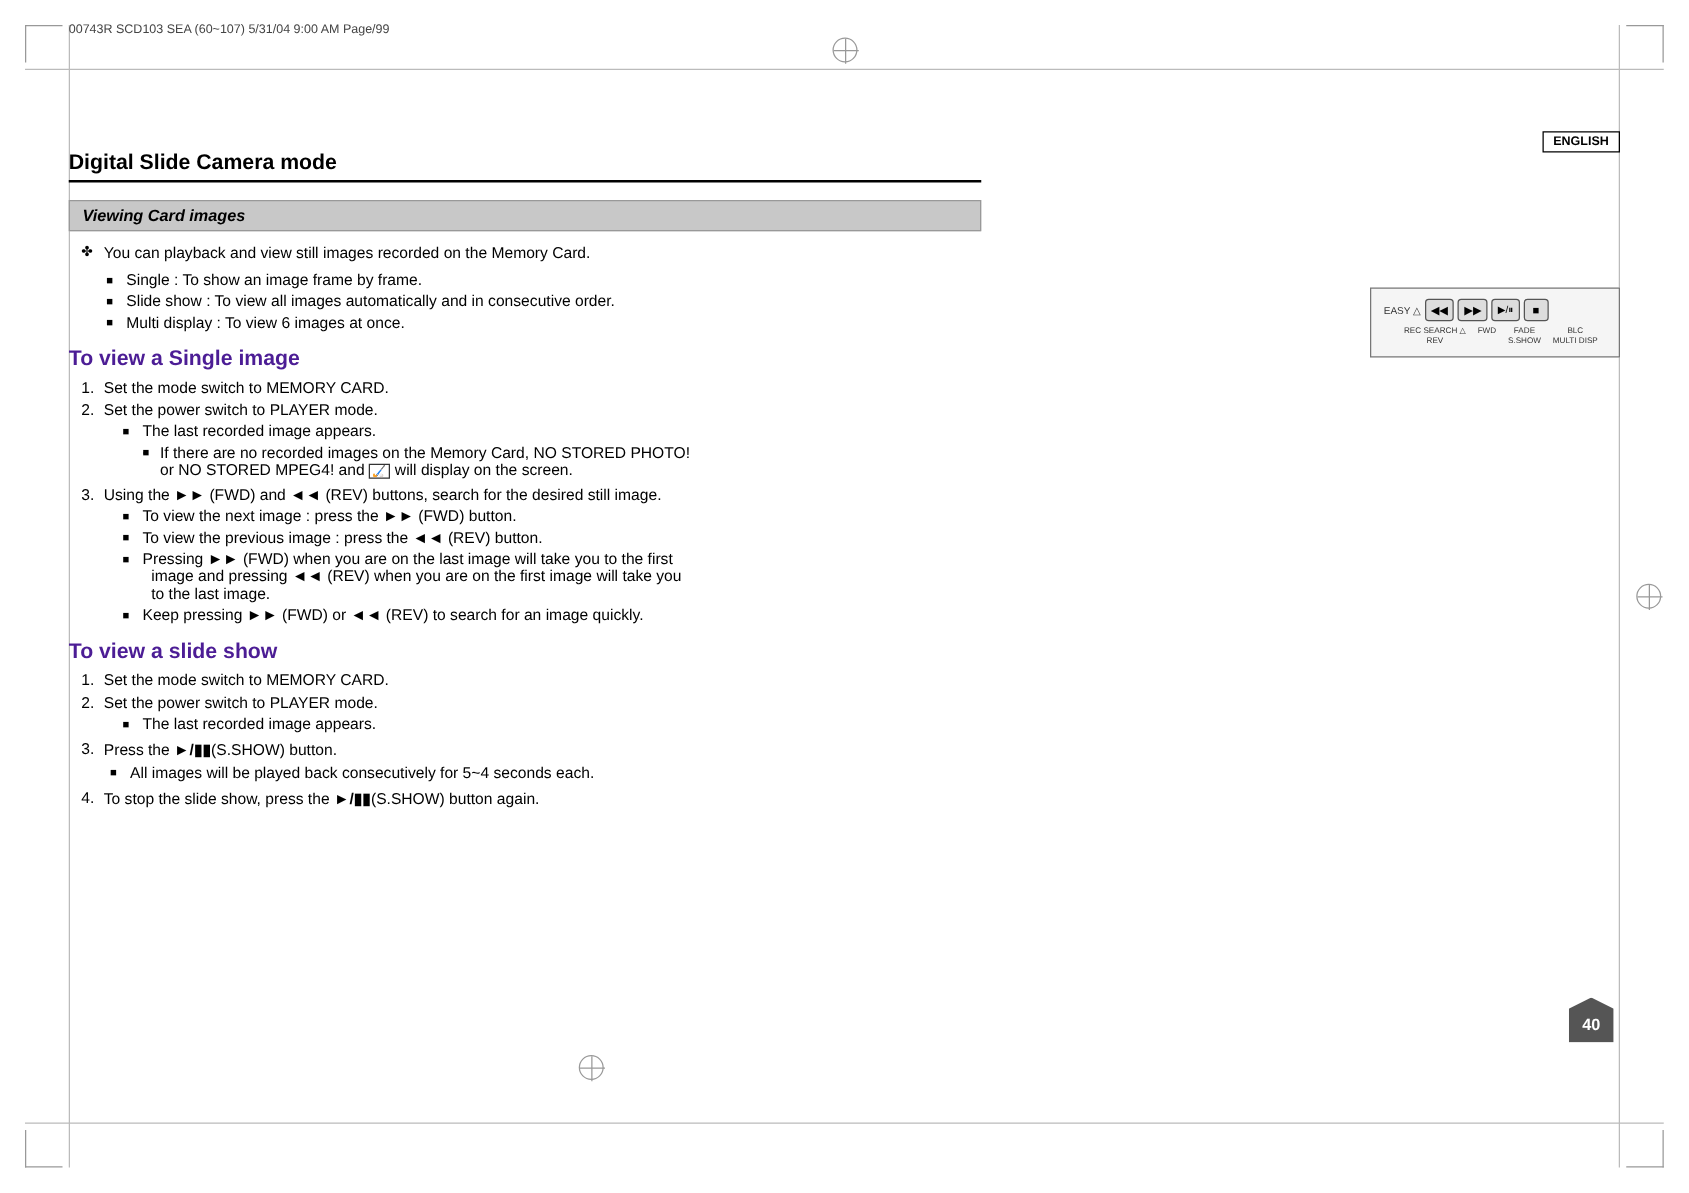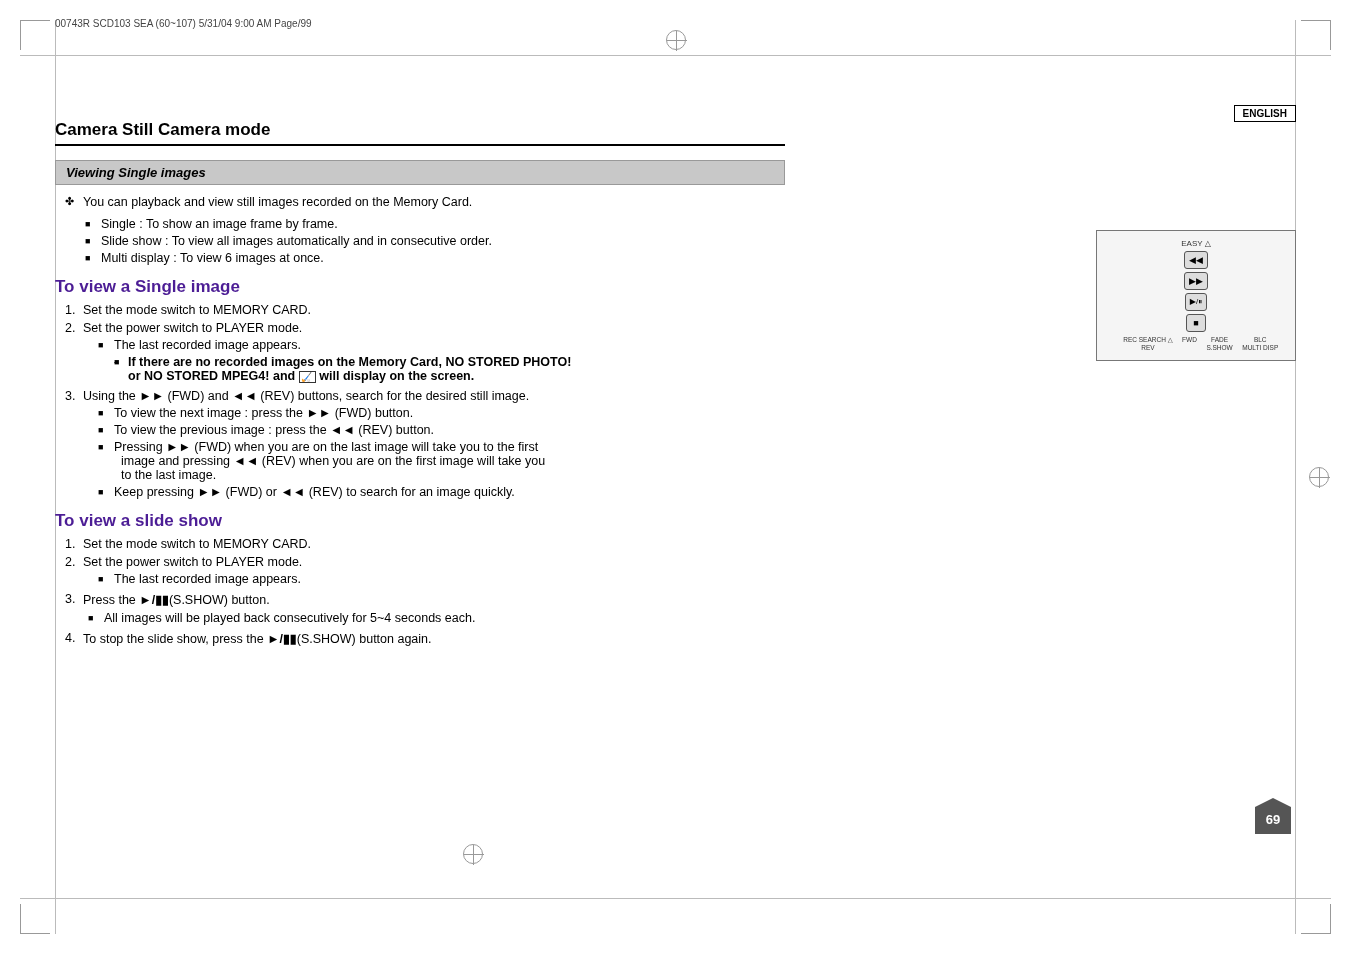--- a/index.html
+++ b/index.html
@@ -320,23 +320,23 @@
 <div class="header-info">
   <span>00743R SCD103 SEA (60~107)   5/31/04  9:00 AM   Page/99</span>
 </div>
 
 <div class="english-badge">
   <span>ENGLISH</span>
 </div>
 
 <div class="main-content">
 
-  <div class="page-title">Camera Still Camera mode</div>
-
-  <div class="section-header">Viewing Single images</div>
+  <div class="page-title">Digital Slide Camera mode</div>
+
+  <div class="section-header">Viewing Card images</div>
 
   <ul class="cross-list">
     <li>You can playback and view still images recorded on the Memory Card.</li>
   </ul>
 
   <ul class="sq-list">
     <li>Single : To show an image frame by frame.</li>
     <li>Slide show : To view all images automatically and in consecutive order.</li>
     <li>Multi display : To view 6 images at once.</li>
   </ul>
@@ -347,21 +347,21 @@
     <li>
       <span class="num">1.</span>
       <span>Set the mode switch to MEMORY CARD.</span>
     </li>
     <li style="margin-top:4px;">
       <span class="num">2.</span>
       <span>Set the power switch to PLAYER mode.</span>
       <ul class="sq-list" style="margin-top:3px;">
         <li>The last recorded image appears.</li>
         <li style="list-style:none; padding-left:0; margin-left:16px;">
-          <ul class="dash-list" style="margin-left:0;font-weight:bold;">
+          <ul class="dash-list" style="margin-left:0;">
             <li>If there are no recorded images on the Memory Card, NO STORED PHOTO!<br>or NO STORED MPEG4! and <span style="border:1px solid #333; font-size:9px; padding:0 2px;">🏑</span> will display on the screen.</li>
           </ul>
         </li>
       </ul>
     </li>
     <li style="margin-top:4px;">
       <span class="num">3.</span>
       <span>Using the <b>►►</b> (FWD) and  <b>◄◄</b> (REV) buttons, search for the desired still image.</span>
       <ul class="sq-list" style="margin-top:3px;">
         <li>To view the next image : press the <b>►►</b> (FWD) button.</li>
@@ -399,32 +399,32 @@
     <li style="margin-top:4px;">
       <span class="num">4.</span>
       <span>To stop the slide show, press the <b>►/▮▮</b>(S.SHOW) button again.</span>
     </li>
   </ol>
 
 </div>
 
 <div class="camera-diagram">
   <div class="camera-box">
-    <div style="display:flex; align-items:center; gap:3px; flex-direction:column;">
+    <div style="display:flex; align-items:center; gap:3px; ">
       <div style="font-size:8px; color:#333;">EASY △</div>
       <div class="cam-btn" title="REV">◀◀</div>
       <div class="cam-btn" title="FWD">▶▶</div>
       <div class="cam-btn" title="S.SHOW" style="font-size:8px;">▶/⏸</div>
       <div class="cam-btn" title="STOP">■</div>
     </div>
     <div class="cam-labels">
       <div class="cam-label-item"></div>
       <div class="cam-label-item">REC SEARCH △<br>REV</div>
       <div class="cam-label-item">FWD</div>
       <div class="cam-label-item">FADE<br>S.SHOW</div>
       <div class="cam-label-item">BLC<br>MULTI DISP</div>
     </div>
   </div>
 </div>
 
 <div class="page-number">
-  <span class="page-number-inner">69</span>
+  <span class="page-number-inner">40</span>
 </div>
 
 </body></html>

